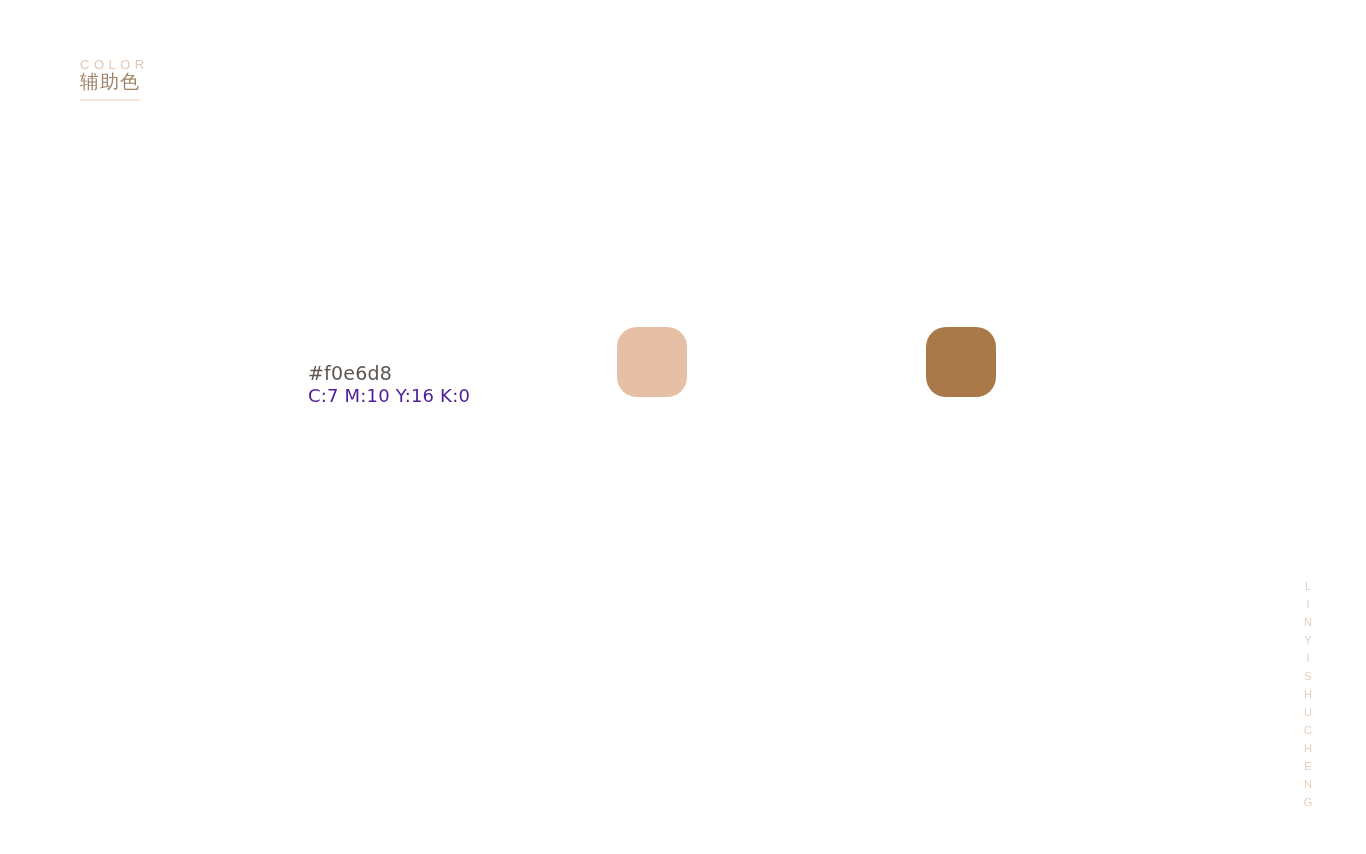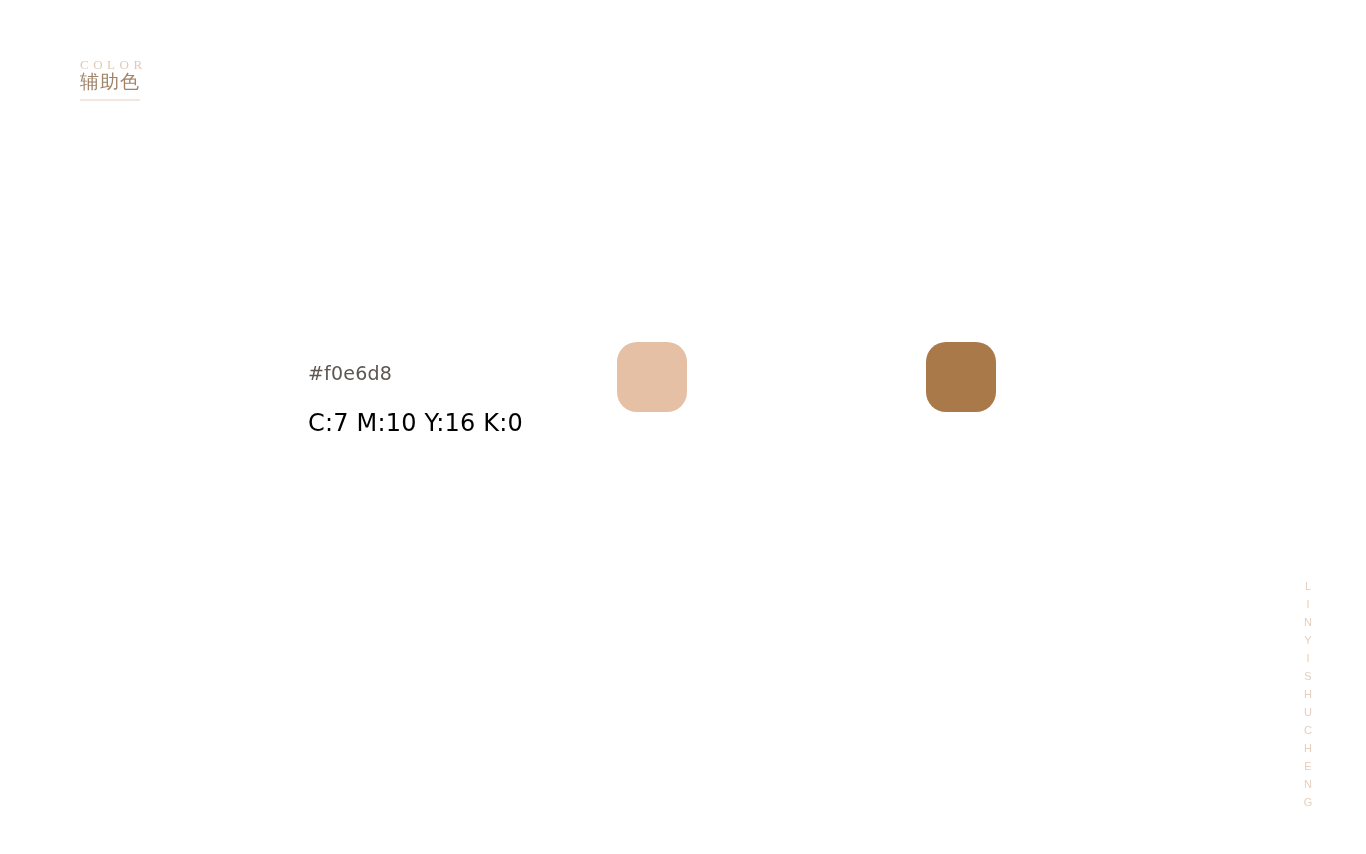--- a/index.html
+++ b/index.html
@@ -16,21 +16,21 @@
   }
 
   
   .header {
     position: absolute;
     left: 80px;
     top: 58px;
     width: 260px;
   }
   .header-eyebrow {
-    font-family: Liberation Serif, serif;
+    font-family: Liberation Sans, sans-serif;
     font-size: 13px;
     letter-spacing: 4.5px;
     color: #e2c8b4;
     line-height: 1;
     white-space: nowrap;
   }
   .header-title {
     font-family: "DejaVu Sans", sans-serif;
     font-size: 19px;
     letter-spacing: 1px;
@@ -70,24 +70,24 @@
     white-space: nowrap;
   }
   .swatch-hex {
     font-family: "DejaVu Sans", sans-serif;
     font-size: 19px;
     color: #5d5651;
     line-height: 1;
     letter-spacing: 0.2px;
   }
   .swatch-cmyk {
-    margin-top: 28px;
+    margin-top: 4px;
     font-family: "DejaVu Sans", sans-serif;
-    font-size: 24px;
-    color: #000000;
+    font-size: 18px;
+    color: #4c1d95;
     line-height: 1;
     letter-spacing: 0.2px;
   }
 
   
   .brandmark {
     position: absolute;
     right: 52px;
     top: 580px;
     font-family: "Liberation Sans", sans-serif;

